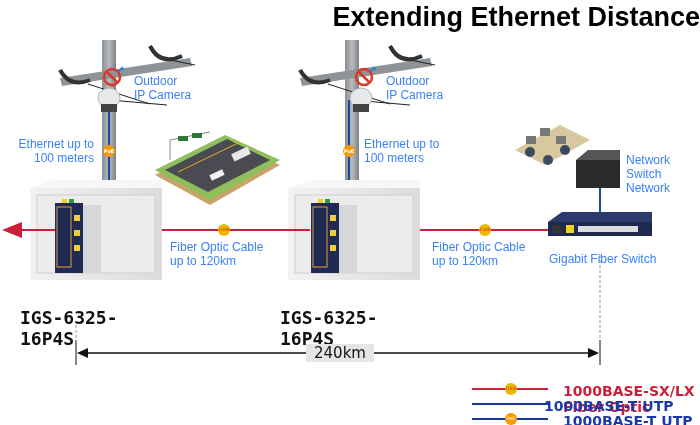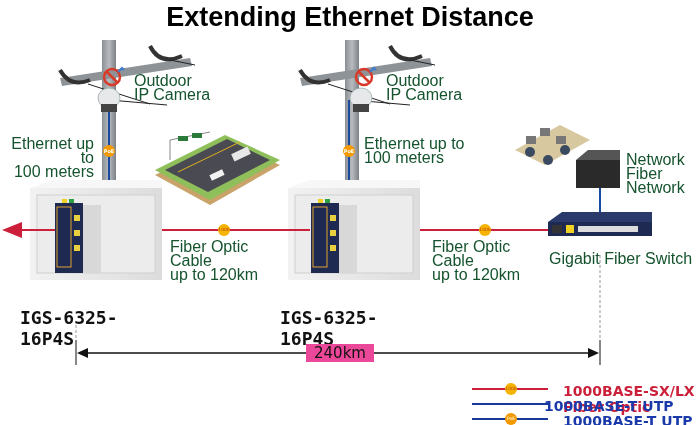--- a/index.html
+++ b/index.html
@@ -1,23 +1,23 @@
 <!DOCTYPE html>
 <html><head>
 <meta charset="utf-8">
 <style>
   html, body { margin: 0; padding: 0; background: #ffffff; }
   body { width: 700px; height: 425px; position: relative; overflow: hidden; font-family: "Liberation Sans", sans-serif; }
   .abs { position: absolute; }
-  .title { left: 0; top: 0; width: 700px; text-align: center; font-weight: bold; font-size: 27px; color: #000; top: 2px; }
-  .lbl { font-size: 16px; color: #14532d; line-height: 14px; }
+  .title { left: 0; top: 0; width: 700px; text-align: right; font-weight: bold; font-size: 27px; color: #000; top: 2px; }
+  .lbl { font-size: 12px; color: #3b82f6; line-height: 14px; }
   .right { text-align: right; }
   .center { }
   .model { font-family: "DejaVu Sans Mono", monospace; font-weight: bold; font-size: 18px; color: #111; }
-  .dist { font-family: "DejaVu Sans", sans-serif; font-size: 15px; color: #111; background: #ec4899; padding: 0 8px; }
+  .dist { font-family: "DejaVu Sans", sans-serif; font-size: 15px; color: #111; background: #e5e5e5; padding: 0 8px; }
   .legend-text { font-family: "DejaVu Sans", sans-serif; font-size: 14px; font-weight: bold; }
   svg { position: absolute; left: 0; top: 0; }
 </style>
 </head>
 <body>
 
 <svg width="700" height="425" viewBox="0 0 700 425">
   <defs>
     <linearGradient id="poleGrad" x1="0" x2="1">
       <stop offset="0" stop-color="#8a8f94"></stop>
@@ -188,21 +188,21 @@
 <div class="abs lbl center" style="left:170px;top:240px;width:110px;">
   <div>Fiber Optic Cable</div>
   <div>up to 120km</div>
 </div>
 <div class="abs lbl center" style="left:432px;top:240px;width:110px;">
   <div>Fiber Optic Cable</div>
   <div>up to 120km</div>
 </div>
 
 <div class="abs lbl" style="left:626px;top:153px;">
-  <div>Network Fiber</div>
+  <div>Network Switch</div>
   <div>Network</div>
 </div>
 
 <div class="abs lbl" style="left:549px;top:252px;">Gigabit Fiber Switch</div>
 
 <div class="abs model center" style="left:20px;top:307px;width:150px;">IGS-6325-16P4S</div>
 <div class="abs model center" style="left:280px;top:307px;width:150px;">IGS-6325-16P4S</div>
 
 <div class="abs dist" style="left:306px;top:344px;">240km</div>
 

